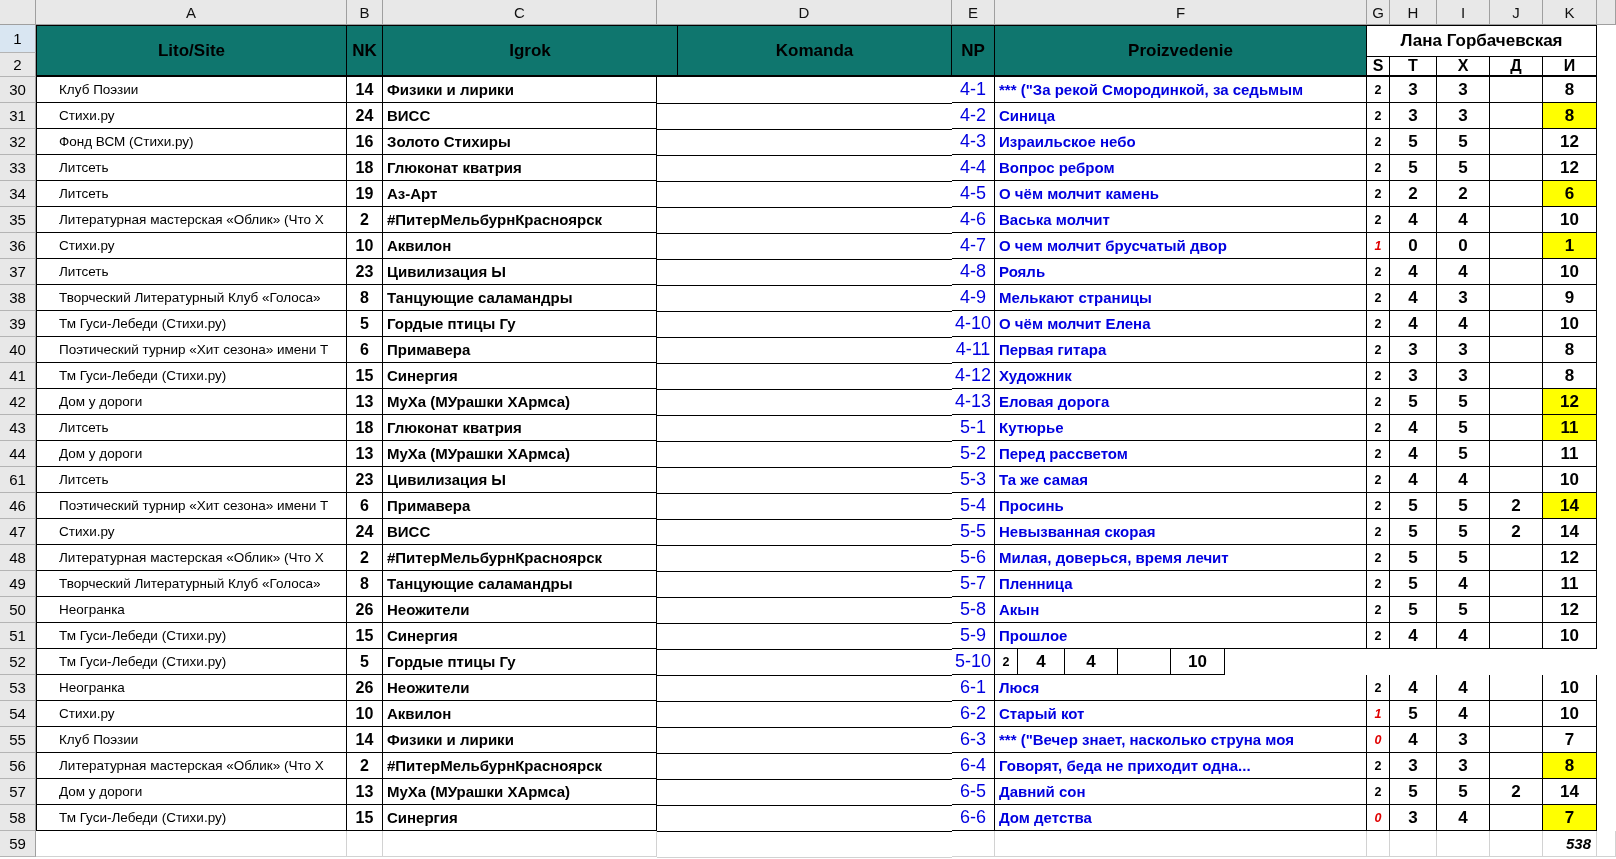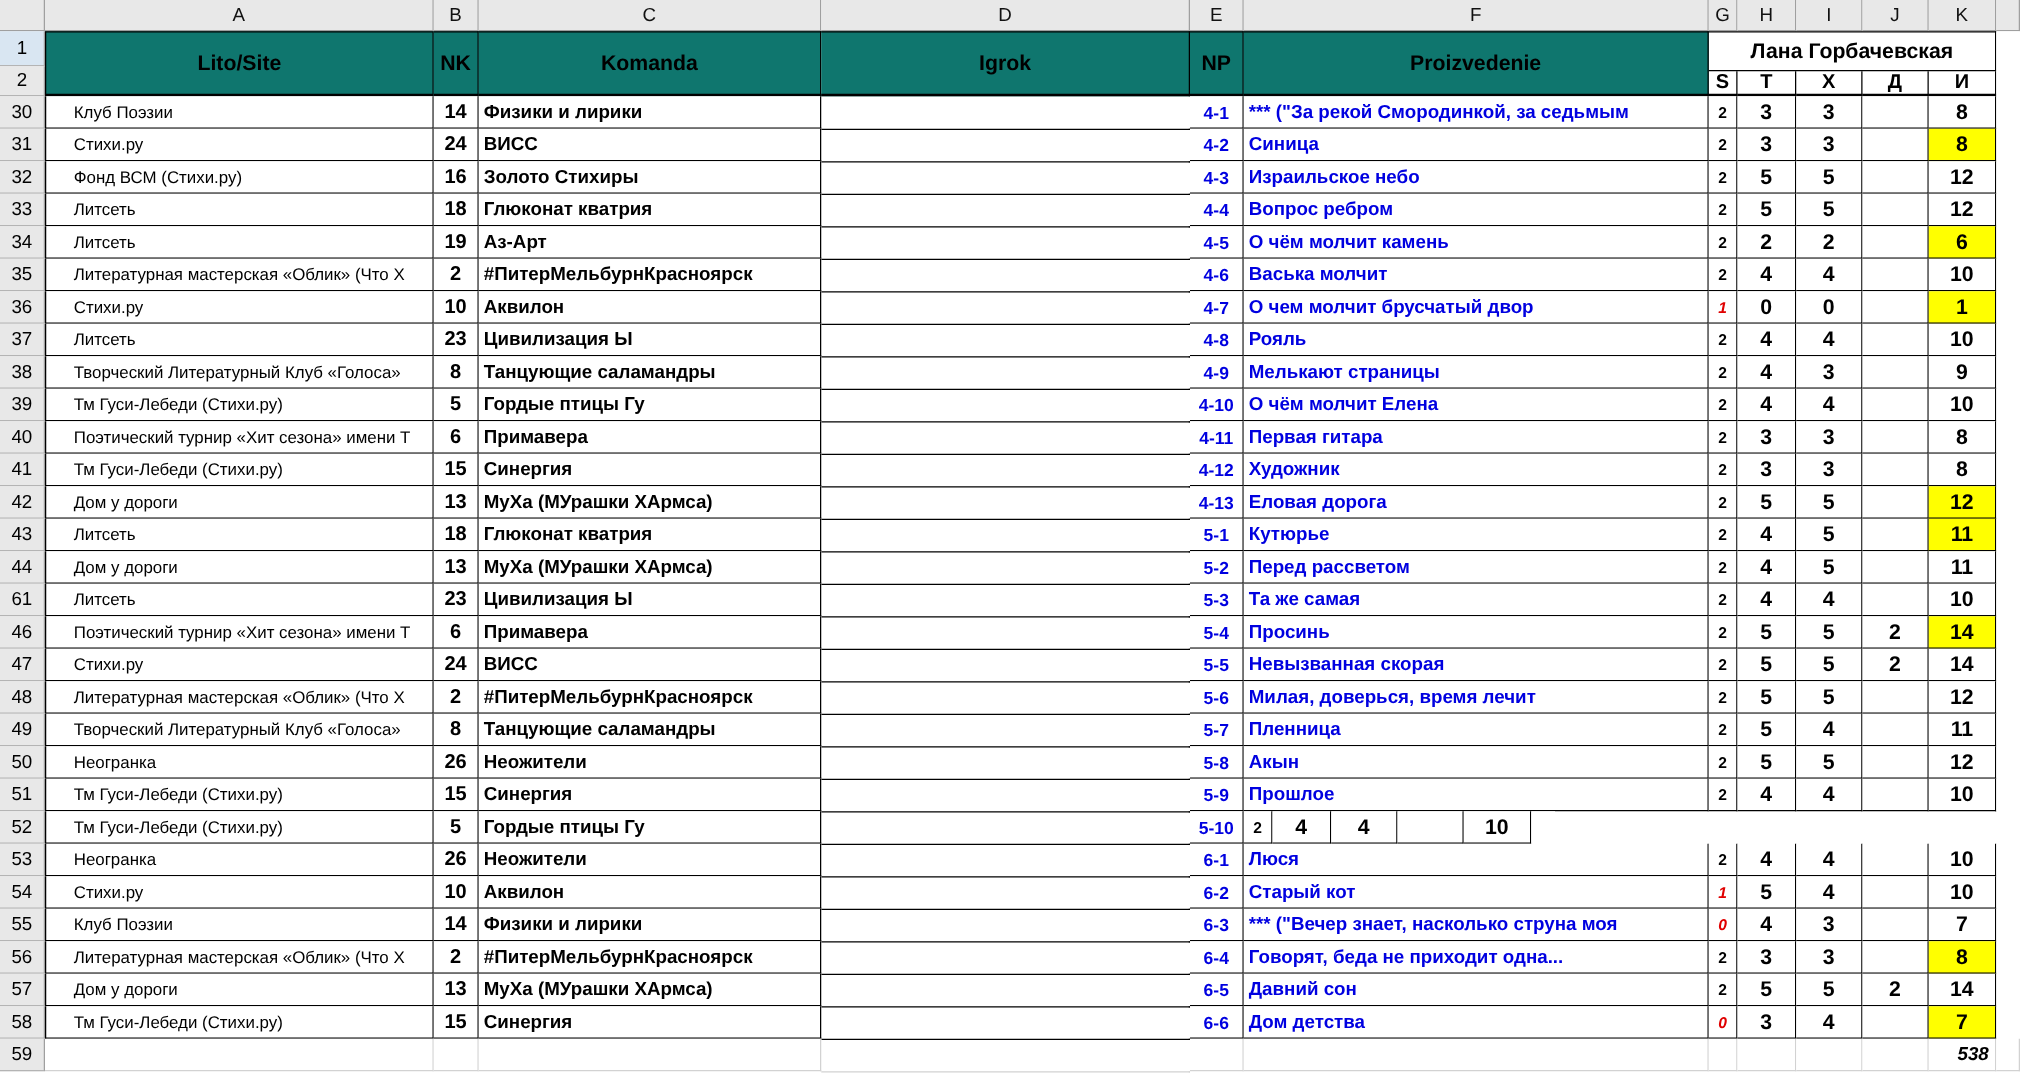--- a/index.html
+++ b/index.html
@@ -43,21 +43,21 @@
 
   
   .r { height:26px; display:flex; }
   .rn-d { width:36px; }
   .c { border-right:1px solid #000; border-bottom:1px solid #000; background:#fff;
        display:flex; align-items:center; overflow:hidden; white-space:nowrap; color:#000; }
   .ca { border-left:1px solid #000; padding-left:22px; font-size:13.5px; }
   .cb { justify-content:center; font-weight:bold; font-size:16px; }
   .cc { padding-left:4px; font-weight:bold; font-size:15px; }
   .cd { padding-left:4px; font-weight:bold; font-size:15px; color:var(--blue);margin-top:26px; }
-  .ce { justify-content:center; font-weight:bold; font-size:14px; color:var(--blue); }
+  .ce { justify-content:center; font-weight:normal; font-size:18px; color:var(--blue); }
   .cf { padding-left:4px; font-weight:bold; font-size:15px; color:var(--blue); }
   .cg { justify-content:center; font-weight:bold; font-size:12.5px; }
   .cg.red { color:var(--red); font-style:italic; }
   .ch,.ci,.cj { justify-content:center; font-weight:bold; font-size:17px; }
   .ck { justify-content:center; font-weight:bold; font-size:17px; }
   .ck.yellow { background:var(--yellow); }
   .cfill { border:none; background:#fff; }
 
   
   .r59 .c { border-right:1px solid #d2d2d2; border-bottom:1px solid #d2d2d2; }
@@ -85,22 +85,22 @@
     <div class="lc wFill"></div>
   </div>
 
   <div class="row" id="hdr">
     <div class="gutcol">
       <div class="rn rn1">1</div>
       <div class="rn rn2">2</div>
     </div>
     <div class="hc hcA wA">Lito/Site</div>
     <div class="hc wB">NK</div>
+    <div class="hc wD">Igrok</div>
     <div class="hc wC">Komanda</div>
-    <div class="hc wD">Igrok</div>
     <div class="hc wE">NP</div>
     <div class="hc wF">Proizvedenie</div>
     <div class="judge wJudge">
       <div class="judge-name">Лана Горбачевская</div>
       <div class="judge-cols">
         <div class="jc wG">S</div>
         <div class="jc wH">T</div>
         <div class="jc wI">X</div>
         <div class="jc wJ">Д</div>
         <div class="jc wK">И</div>

